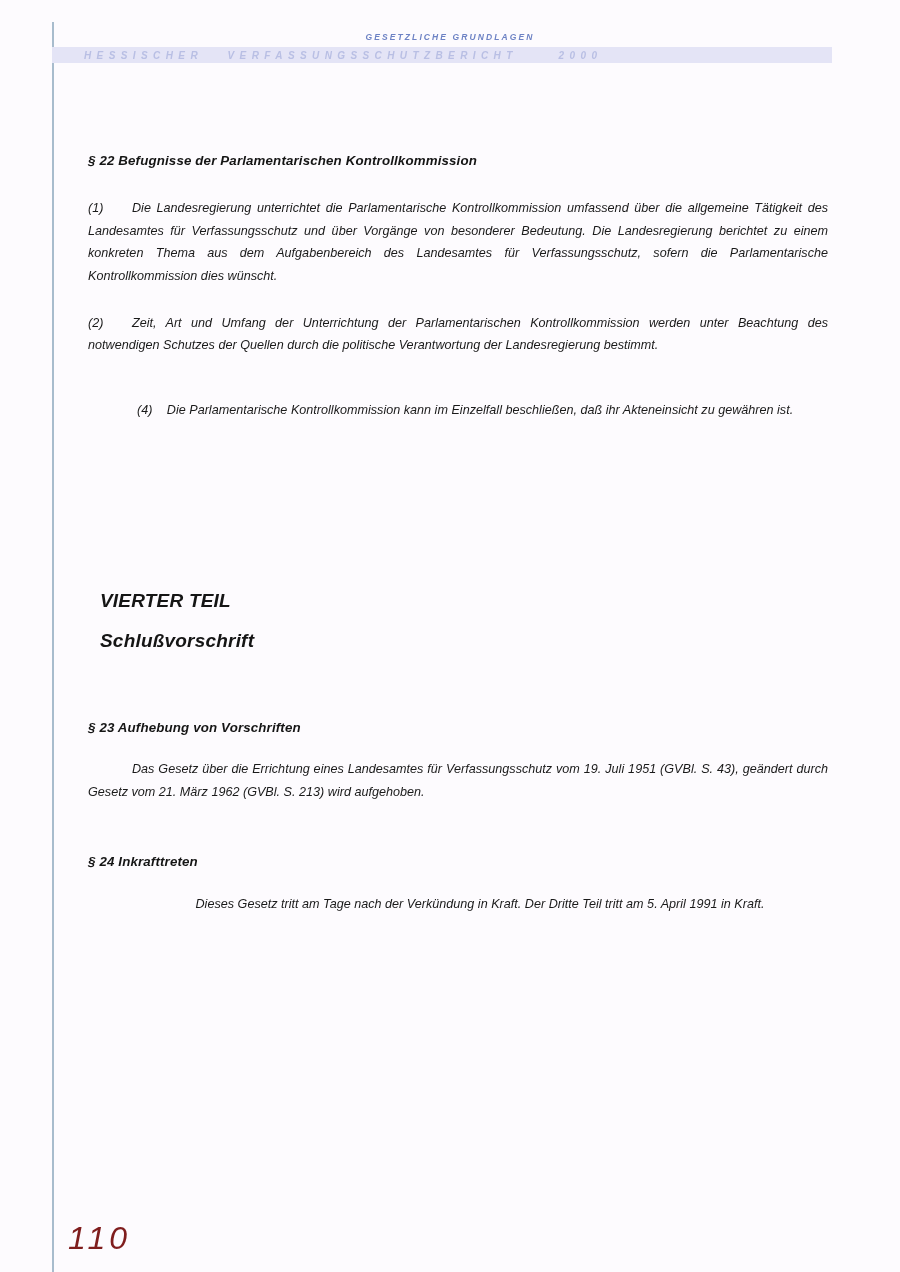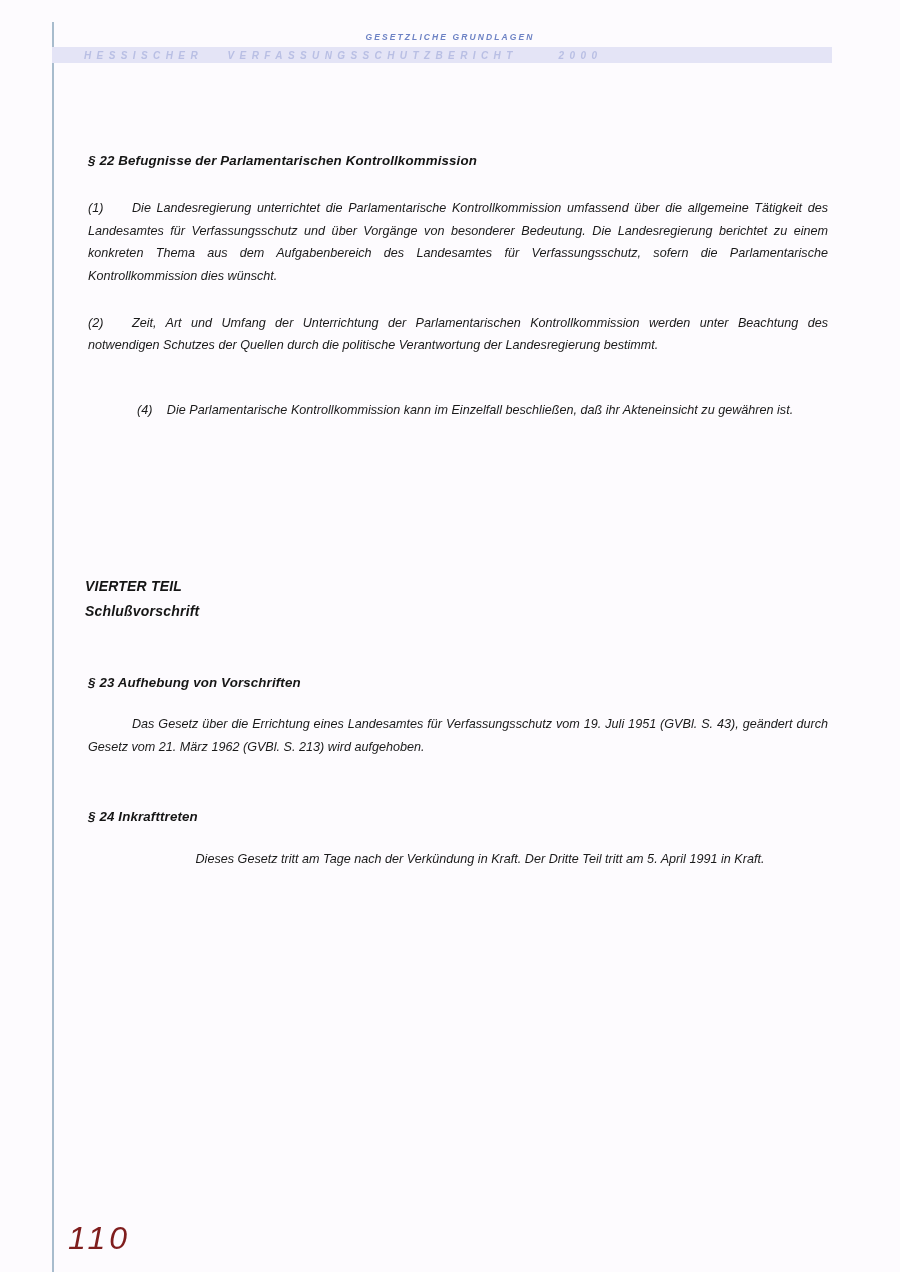--- a/index.html
+++ b/index.html
@@ -109,24 +109,24 @@
 
   
   .gap-after-title { height: 24px; }
   .gap-para        { height: 17px; }
   .gap-block-big   { height: 148px; }
   .gap-teil        { height: 50px; }
   .gap-sec         { height: 18px; }
   .gap-mid         { height: 46px; }
 
   .teil-head {
-    font-size: 14px;
+    font-size: 19px;
     font-weight: bold;
     line-height: 24px;
-    margin: 1px;
+    margin: 16px;
     letter-spacing: 0.2px;
   }
 
   
   .folio {
     position: absolute;
     left: 68px;
     top: 1220px;
     font-size: 32px;
     letter-spacing: 4px;

